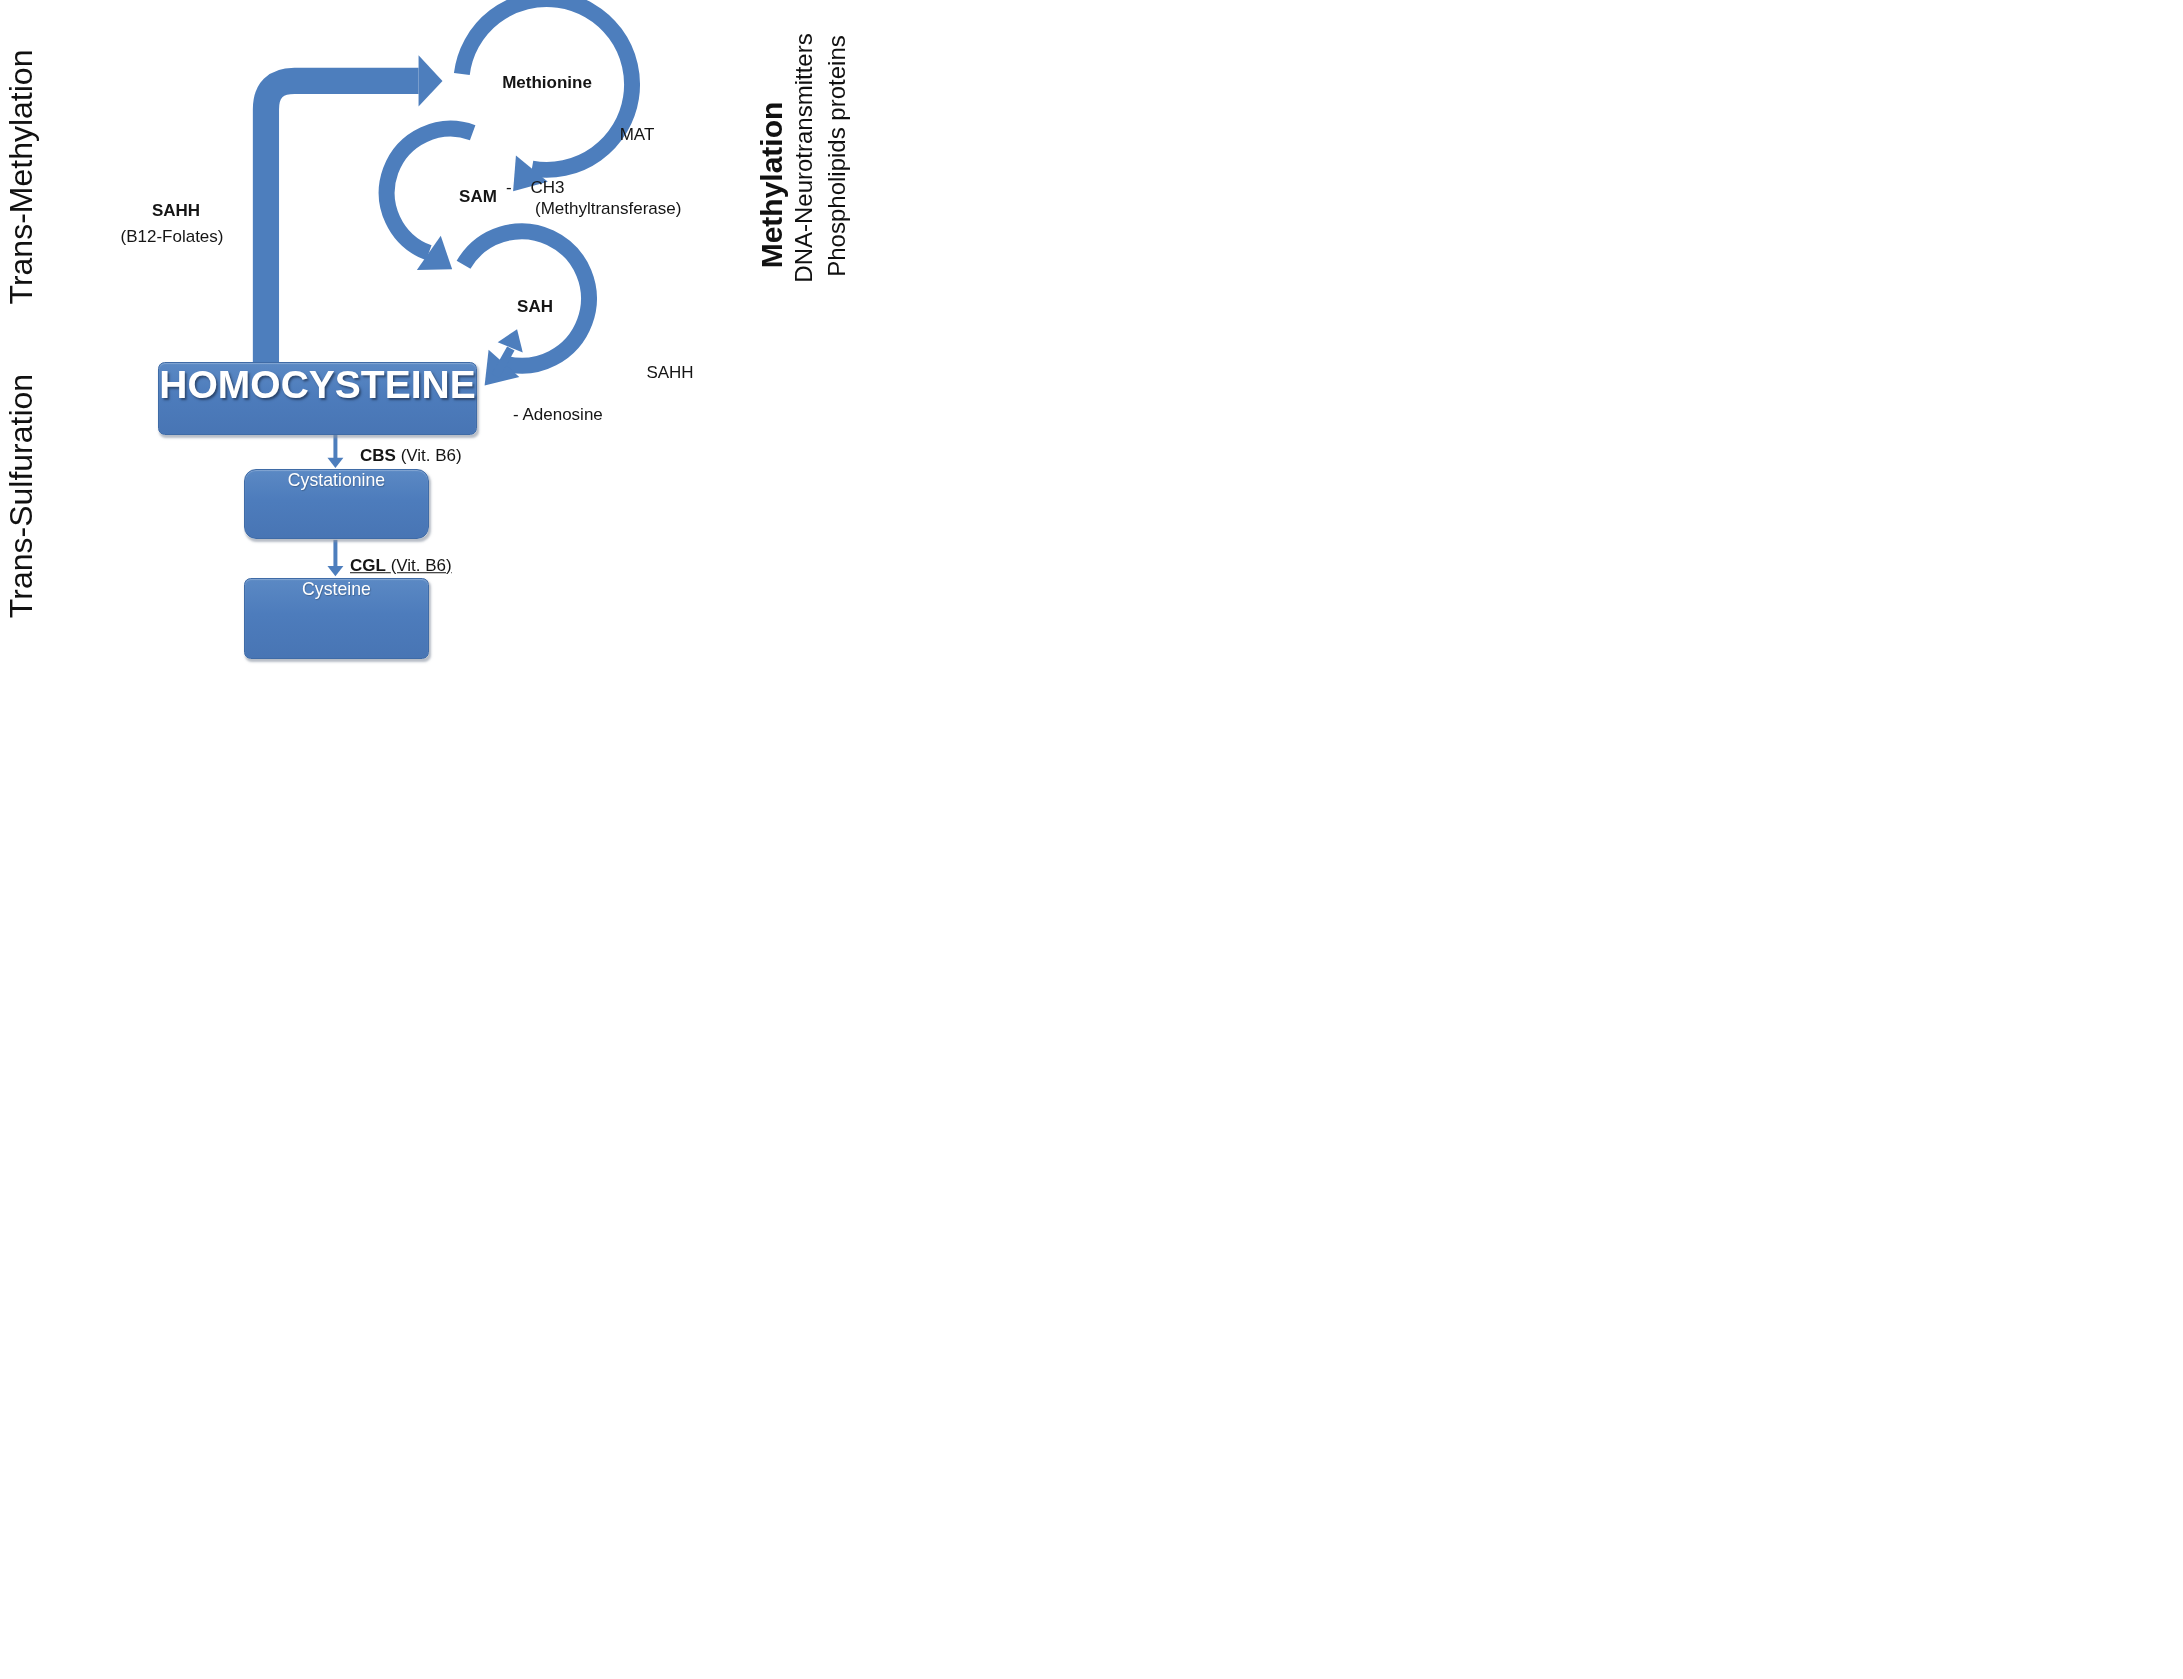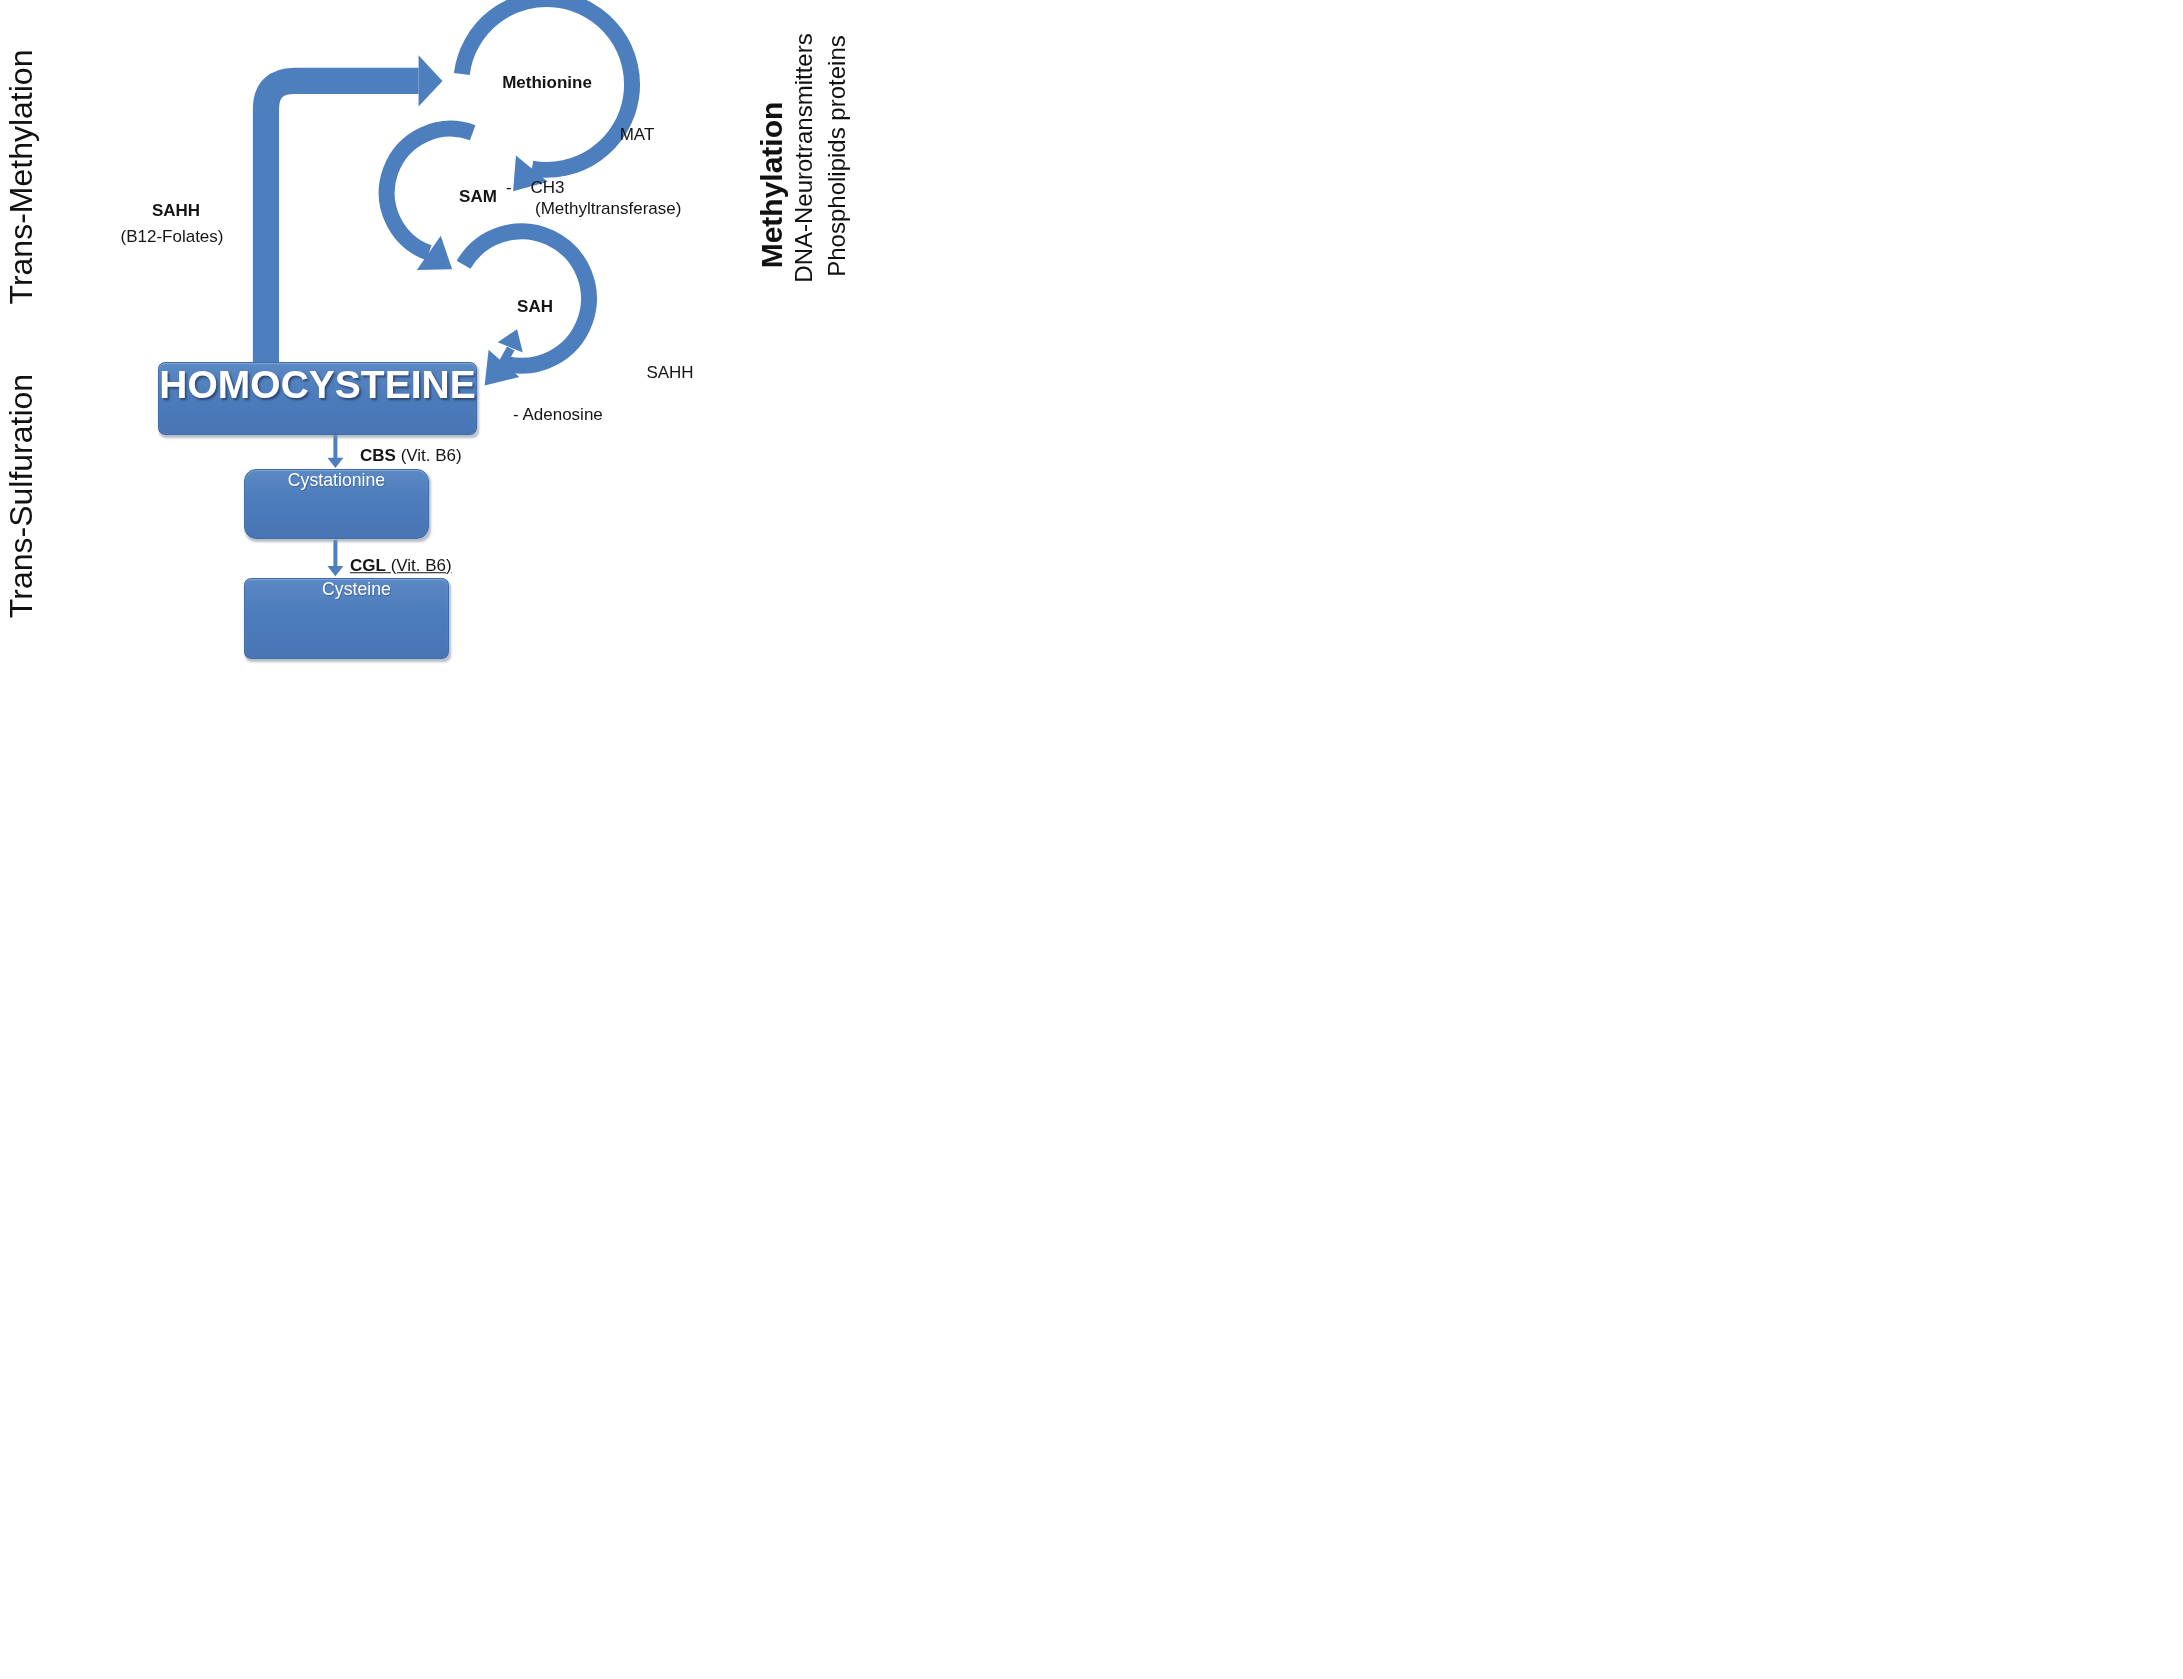--- a/index.html
+++ b/index.html
@@ -79,18 +79,18 @@
 
   <div class="lbl vcenter" style="left:360px;top:456px;"><span class="bold">CBS</span><span> </span><span>(Vit. B6)</span></div>
   <div class="lbl vcenter" style="left:350px;top:566px;text-decoration:underline;"><span class="bold">CGL</span><span> </span><span>(Vit. B6)</span></div>
 
   <div class="box big" style="left:158px;top:362px;width:317px;height:71px;">
     <span class="boxtext">HOMOCYSTEINE</span>
   </div>
   <div class="box" style="left:244px;top:469px;width:183px;height:68px;border-radius:12px;">
     <span class="boxtext">Cystationine</span>
   </div>
-  <div class="box" style="left:244px;top:578px;width:183px;height:79px;padding-left:20px;">
+  <div class="box" style="left:244px;top:578px;width:183px;height:79px;">
     <span class="boxtext">Cysteine</span>
   </div>
 
 </div>
 
 
 </body></html>

